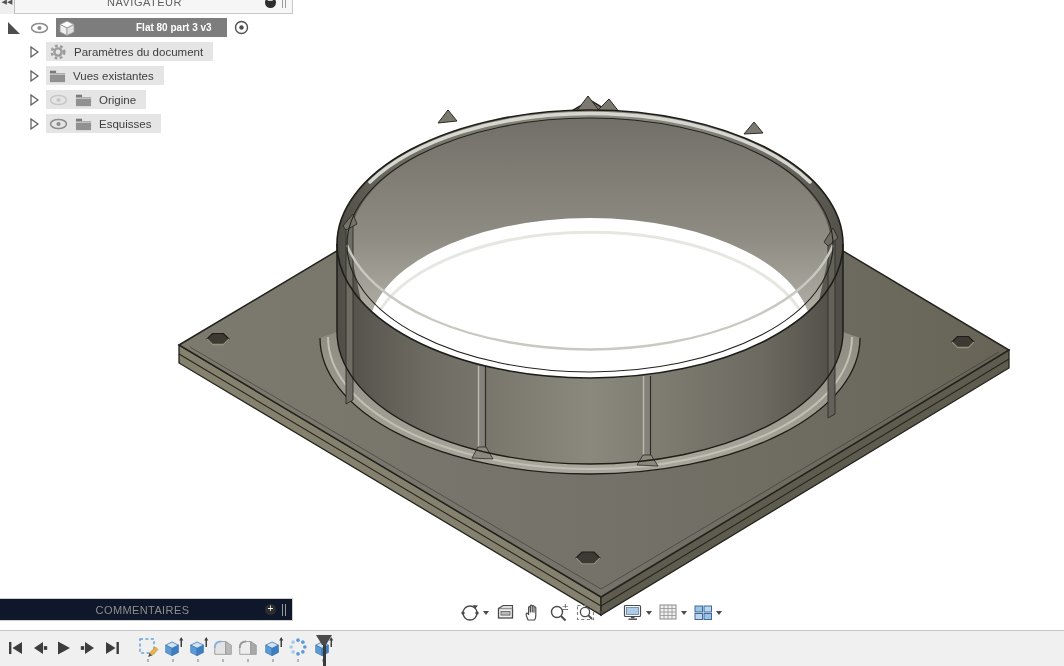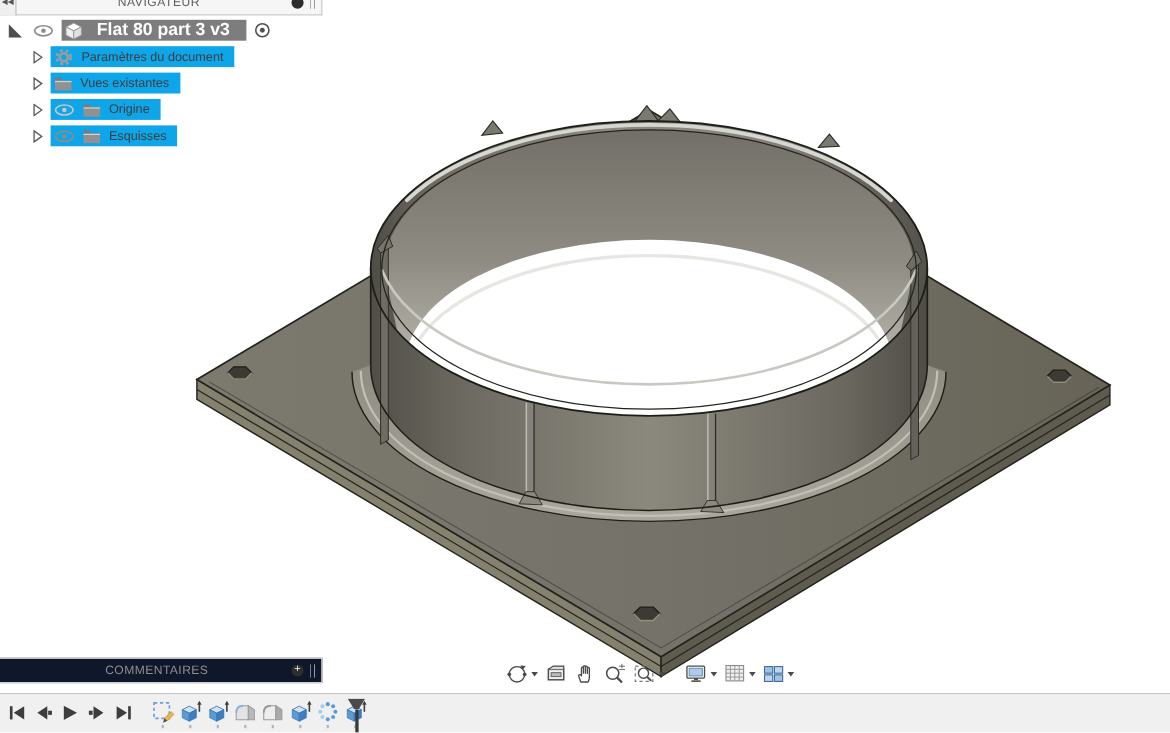--- a/index.html
+++ b/index.html
@@ -21,24 +21,24 @@
     font-size:10px;line-height:10px;text-align:center;margin-right:6px;}
   .minus-circle:before{content:"−";position:relative;top:-0.5px;}
   .plus-circle{width:11px;height:11px;border-radius:50%;background:#2e2e2e;color:#fff;
     font-size:10px;line-height:10px;text-align:center;margin-right:6px;}
   .plus-circle:before{content:"+";position:relative;top:-0.5px;}
   .grip{width:7px;height:12px;margin-right:3px;
     background:linear-gradient(90deg,#9a9a9a 1px,transparent 1px,transparent 3px,#9a9a9a 3px,#9a9a9a 4px,transparent 4px);}
 
   .tree{position:absolute;left:0;top:18px;width:300px;}
   .tree-row{display:flex;align-items:center;height:19px;margin-bottom:5px;}
-  .chip{display:flex;align-items:center;background:#0ea5e9;height:19px;padding:0 10px 0 3px;gap:7px;}
+  .chip{display:flex;align-items:center;background:#e5e5e5;height:19px;padding:0 10px 0 3px;gap:7px;}
   .tree-label{font-size:11.5px;color:#3e3e3e;white-space:nowrap;}
   .root-sel{background:#7d7d7d;height:19px;display:flex;align-items:center;padding:0 9px 0 2px;gap:6px;}
-  .root-label{font-size:16px;font-weight:bold;color:#ffffff;white-space:nowrap;padding:0 6px;}
+  .root-label{font-size:10px;font-weight:bold;color:#ffffff;white-space:nowrap;padding:0 6px;margin-left:48px;}
   .tri-expanded{width:0;height:0;border-left:12px solid #4e4e4e;border-top:12px solid transparent;margin-left:8px;}
   .arrow-wrap{width:10px;margin-left:30px;margin-right:6px;display:flex;}
   .eye-wrap{display:flex;color:#8c8c8c;}
   .eye-hidden{color:#c7c7c7;}
 
   
   .comments-bar{position:absolute;left:0;top:598px;width:293px;height:23px;background:#0f172a;
     border:1px solid #cfcfcf;border-left:none;display:flex;align-items:center;box-sizing:border-box;}
   .comments-title{font-size:11px;color:#8e8e8e;letter-spacing:.4px;margin-left:20px;flex:1;}
 

